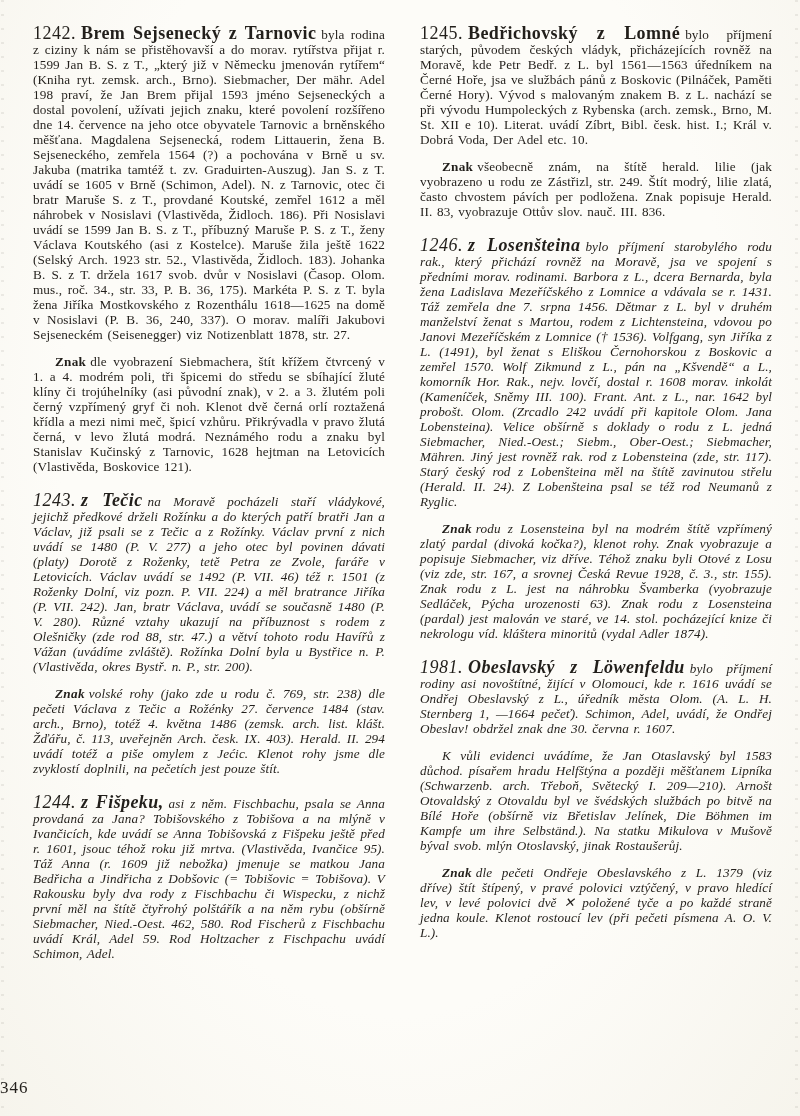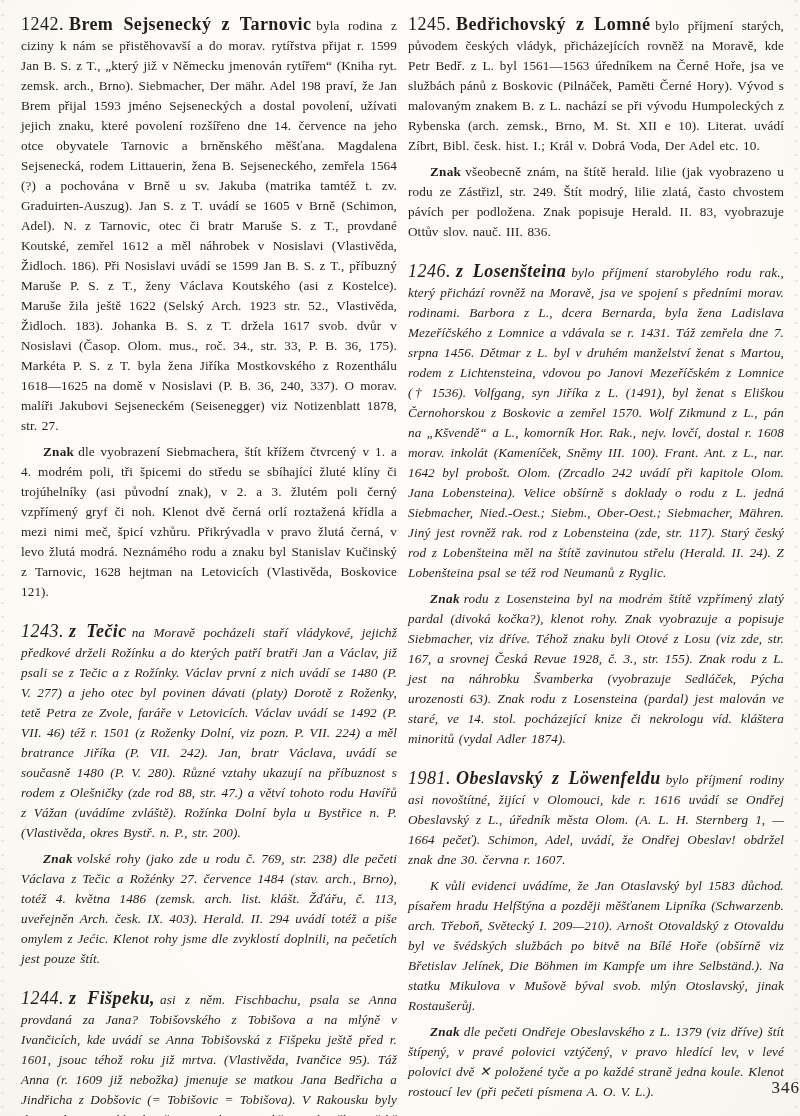--- a/index.html
+++ b/index.html
@@ -26,23 +26,23 @@
     display: flex;
     gap: 11px;
   }
   .col {
     width: 376px;
     flex: 0 0 376px;
   }
   .entry { margin: 0; }
   .entry + .entry { margin-top: 19px; font-style: italic; }
   p.para {
-    margin: 0;
+    margin: 12px;
     font-size: 13.2px;
-    line-height: 20px;
+    line-height: 15px;
     text-align: justify;
     letter-spacing: 0.1px;
     word-spacing: 1.2px;
   }
   p.para.cont {
     margin-top: 6px;
     text-indent: 22px;
   }
   .e-num {
     font-size: 18px;
@@ -59,21 +59,21 @@
   .lead {
     font-weight: 700;
     margin-right: 4px;
     letter-spacing: 0.3px;
   }
   .page-number {
     position: absolute;
     left: 0;
     right: 0;
     top: 1078px;
-    text-align: right;
+    text-align: left;
     font-size: 17px;
     letter-spacing: 1px;
   }
   
   .scan-edge {
     position: absolute;
     top: 0; bottom: 0;
     width: 3px;
     background: repeating-linear-gradient(
       to bottom,

